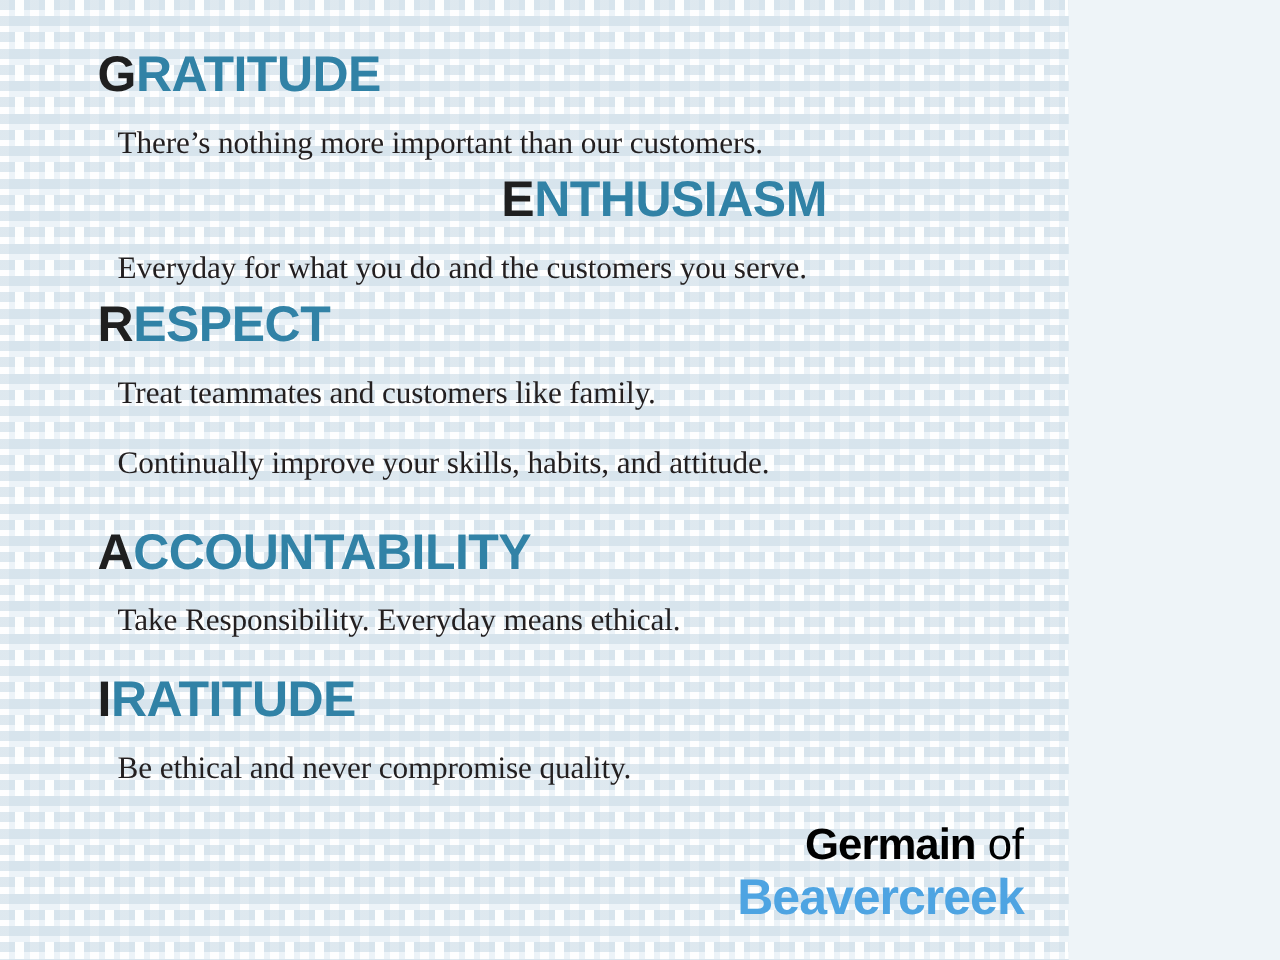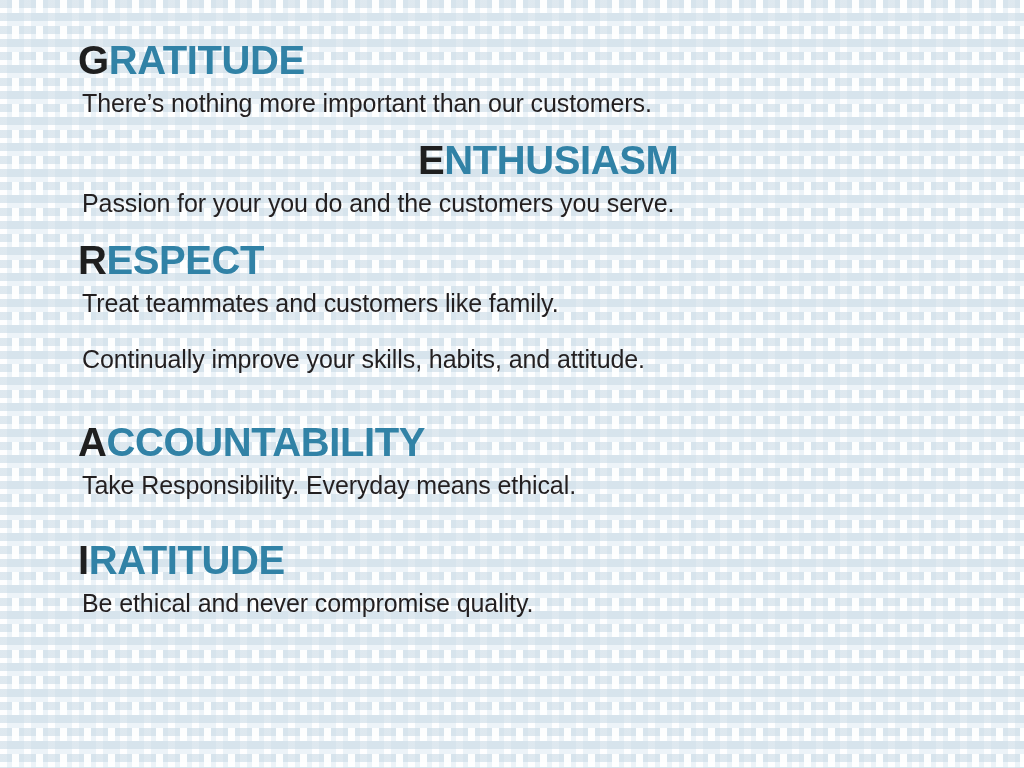--- a/index.html
+++ b/index.html
@@ -10,21 +10,21 @@
   body {
     width: 1024px;
     height: 768px;
     overflow: hidden;
     font-family: "Liberation Sans", sans-serif;
     background-color: #eef4f8;
   }
 
   #poster {
     position: relative;
-    width: 1024px;
+    width: 855px;
     height: 768px;
     box-sizing: border-box;
     background-color: #eef4f8;
     
     background-image:
       linear-gradient(to right, rgba(198,215,226,0.55) 0px, rgba(198,215,226,0.55) 16px, rgba(0,0,0,0) 16px, rgba(0,0,0,0) 24px),
       linear-gradient(to right, rgba(198,215,226,0.55) 0px, rgba(198,215,226,0.55) 16px, rgba(0,0,0,0) 16px, rgba(0,0,0,0) 24px);
     background-size: 24px 13px, 24px 13px;
     background-position: 0px 0px, 12px 13px;
     background-repeat: repeat-x, repeat-x;
@@ -97,26 +97,26 @@
     white-space: nowrap;
     color: #3182a6;
   }
   .heading .initial {
     color: #1f1f1f;
   }
   .heading .rest {
     color: #3182a6;
   }
   .subtitle {
-    font-family: Liberation Sans, sans-serif;
+    font-family: Liberation Serif, serif;
     font-weight: normal;
     font-size: 25px;
     line-height: 30px;
     letter-spacing: -0.1px;
-    margin: 4px;
+    margin: 16px;
     padding-top: 2px;
     white-space: nowrap;
     color: #231f20;
   }
 
   #logo {
     position: absolute;
     right: 36px;
     bottom: 28px;
     text-align: right;
@@ -157,21 +157,21 @@
 
   <div id="content">
 
     <div class="value-block" style="top: 38px;">
       <div class="heading"><span class="initial">G</span><span class="rest">RATITUDE</span></div>
       <div class="subtitle">There’s nothing more important than our customers.</div>
     </div>
 
     <div class="value-block" style="top: 138px; text-align: right;">
       <div class="heading"><span class="initial">E</span><span class="rest">NTHUSIASM</span></div>
-      <div class="subtitle">Passion for your you do and the customers you serve.</div>
+      <div class="subtitle">Everyday for what you do and the customers you serve.</div>
     </div>
 
     <div class="value-block" style="top: 238px;">
       <div class="heading"><span class="initial">R</span><span class="rest">ESPECT</span></div>
       <div class="subtitle">Treat teammates and customers like family.</div>
     </div>
 
     <div class="value-block" style="top: 338px;">
       <div class="subtitle">Continually improve your skills, habits, and attitude.</div>
     </div>
@@ -184,13 +184,17 @@
     <div class="value-block" style="top: 538px;">
       <div class="heading"><span class="initial">I</span><span class="rest">RATITUDE</span></div>
       <div class="subtitle">Be ethical and never compromise quality.</div>
     </div>
 
     <div class="value-block" style="top: 638px;">
     </div>
 
   </div>
 
+  <div id="logo">
+    <div class="logo-line1"><span class="logo-brand">Germain</span> <span class="logo-of">of</span></div>
+    <div class="logo-line2">Beavercreek</div>
+  </div>
 </div>
 
 </body></html>

